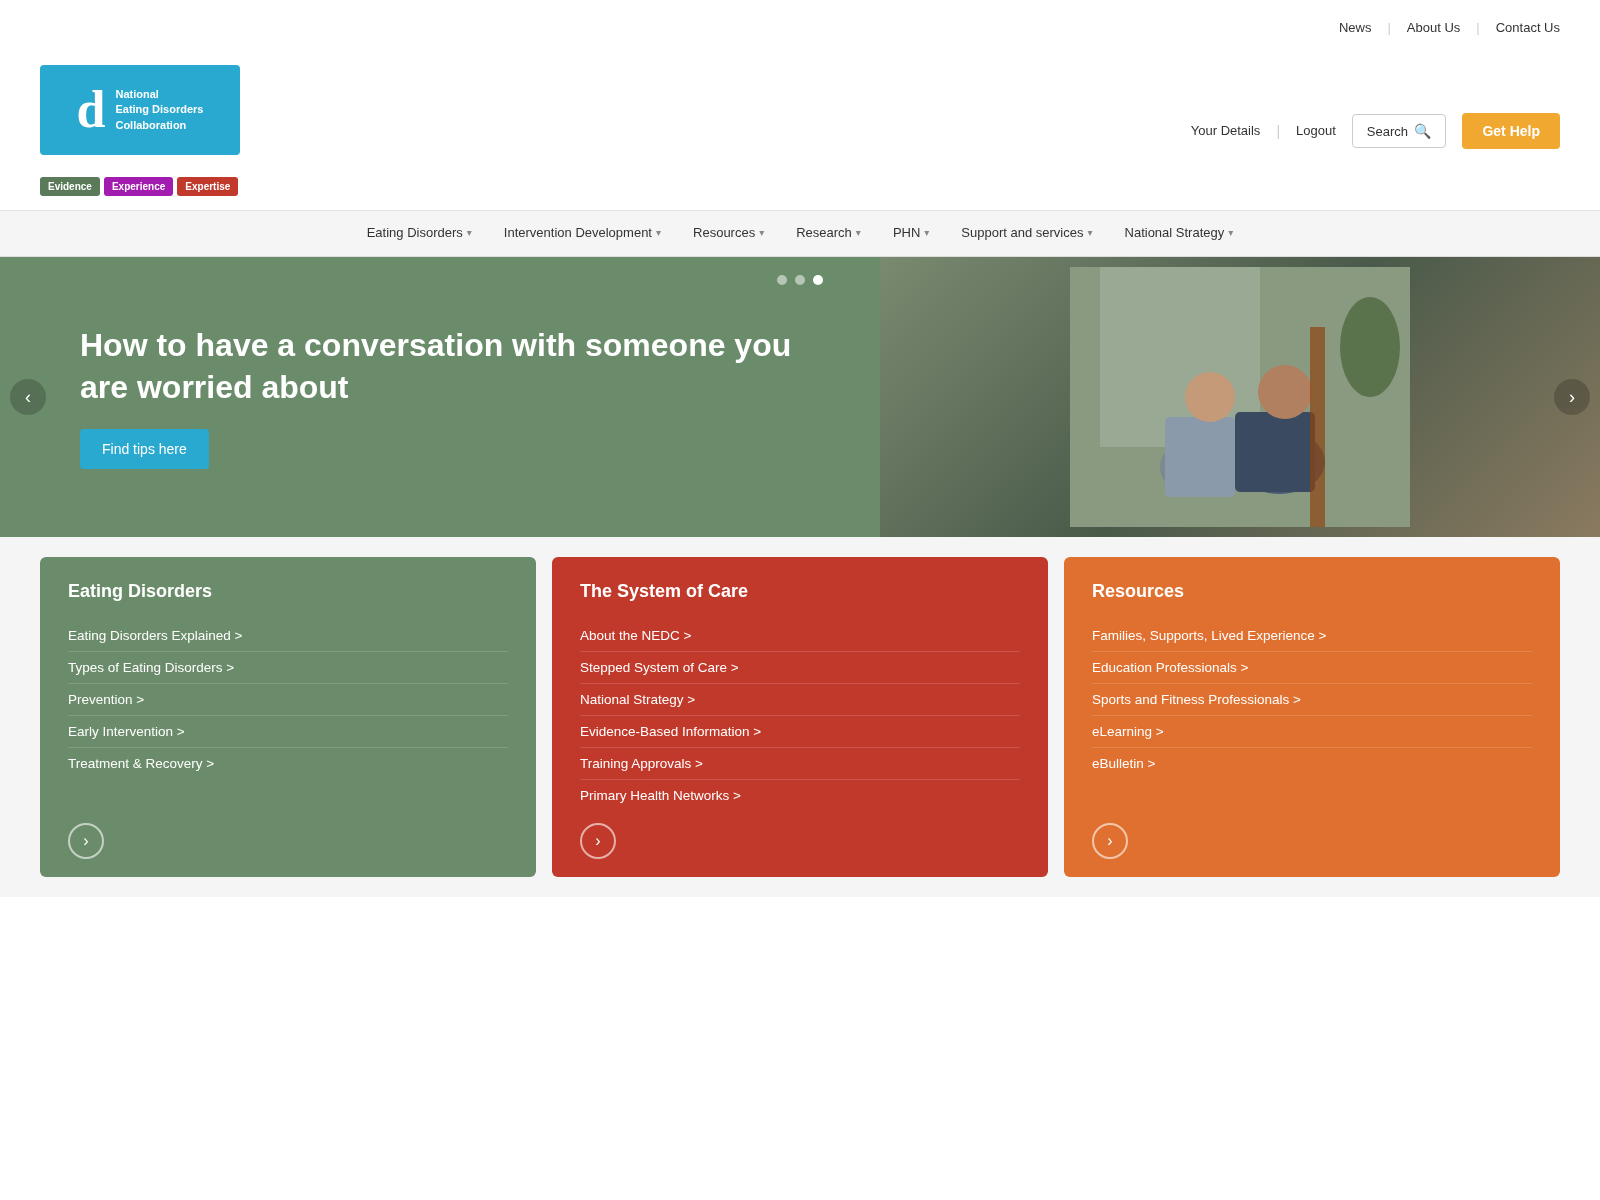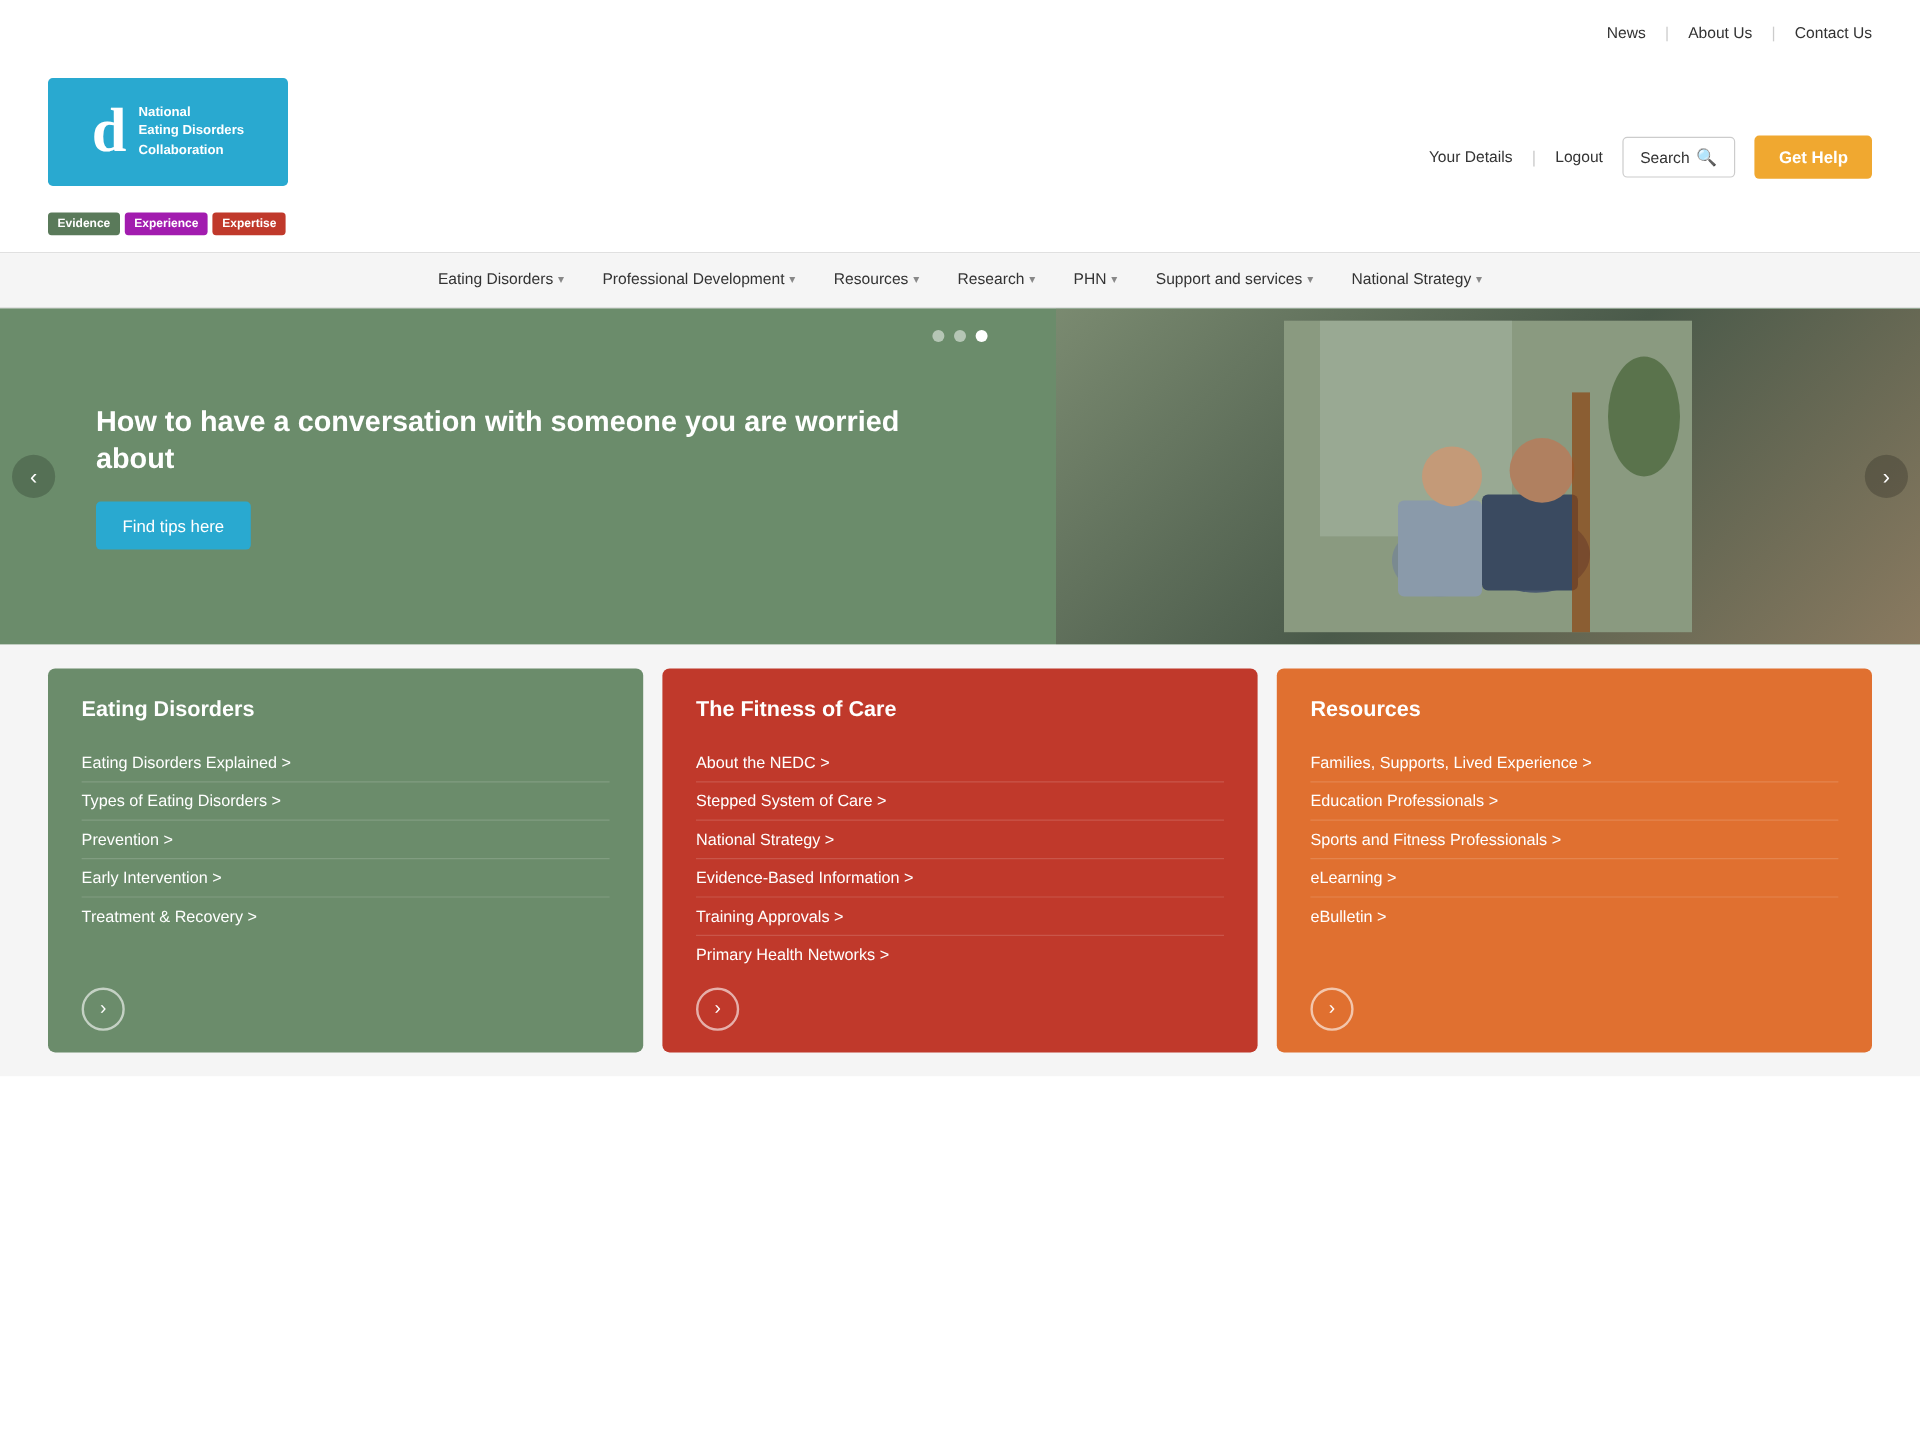--- a/index.html
+++ b/index.html
@@ -137,21 +137,21 @@
     .hero-content {
       flex: 1;
       display: flex;
       flex-direction: column;
       justify-content: center;
       padding: 50px 60px 50px 80px;
       color: #fff;
       max-width: 55%;
     }
     .hero-title {
-      font-size: 24px;
+      font-size: 32px;
       font-weight: bold;
       line-height: 1.3;
       margin-bottom: 20px;
       color: #fff;
     }
     .hero-btn {
       background: #29a9d0;
       color: #fff;
       border: none;
       padding: 12px 22px;
@@ -298,21 +298,21 @@
     <button class="get-help-btn">Get Help</button>
   </div>
 </div>
 
 <nav class="nav">
 <div class="nav-item">
       <span>Eating Disorders</span>
       <span class="nav-chevron">▾</span>
     </div>
     <div class="nav-item">
-      <span>Professional Development</span>
+      <span>Intervention Development</span>
       <span class="nav-chevron">▾</span>
     </div>
     <div class="nav-item">
       <span>Resources</span>
       <span class="nav-chevron">▾</span>
     </div>
     <div class="nav-item">
       <span>Research</span>
       <span class="nav-chevron">▾</span>
     </div>
@@ -377,21 +377,21 @@
 <div class="card card-green">
       <div class="card-title">Eating Disorders</div>
       <a class="card-link" href="#">Eating Disorders Explained &gt;</a>
       <a class="card-link" href="#">Types of Eating Disorders &gt;</a>
       <a class="card-link" href="#">Prevention &gt;</a>
       <a class="card-link" href="#">Early Intervention &gt;</a>
       <a class="card-link" href="#">Treatment &amp; Recovery &gt;</a>
       <button class="card-arrow-btn">›</button>
     </div>
     <div class="card card-red">
-      <div class="card-title">The Fitness of Care</div>
+      <div class="card-title">The System of Care</div>
       <a class="card-link" href="#">About the NEDC &gt;</a>
       <a class="card-link" href="#">Stepped System of Care &gt;</a>
       <a class="card-link" href="#">National Strategy &gt;</a>
       <a class="card-link" href="#">Evidence-Based Information &gt;</a>
       <a class="card-link" href="#">Training Approvals &gt;</a>
       <a class="card-link" href="#">Primary Health Networks &gt;</a>
       <button class="card-arrow-btn">›</button>
     </div>
     <div class="card card-orange">
       <div class="card-title">Resources</div>

